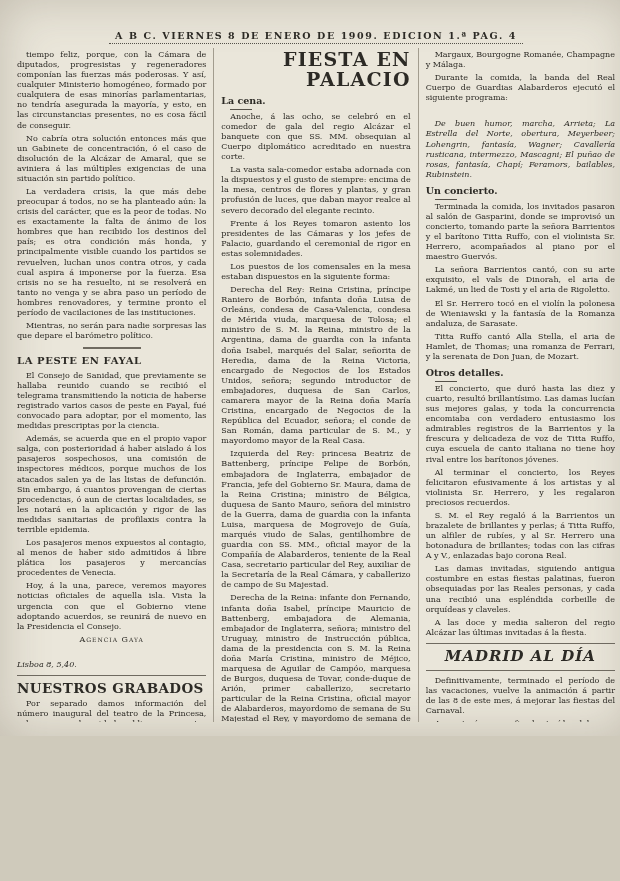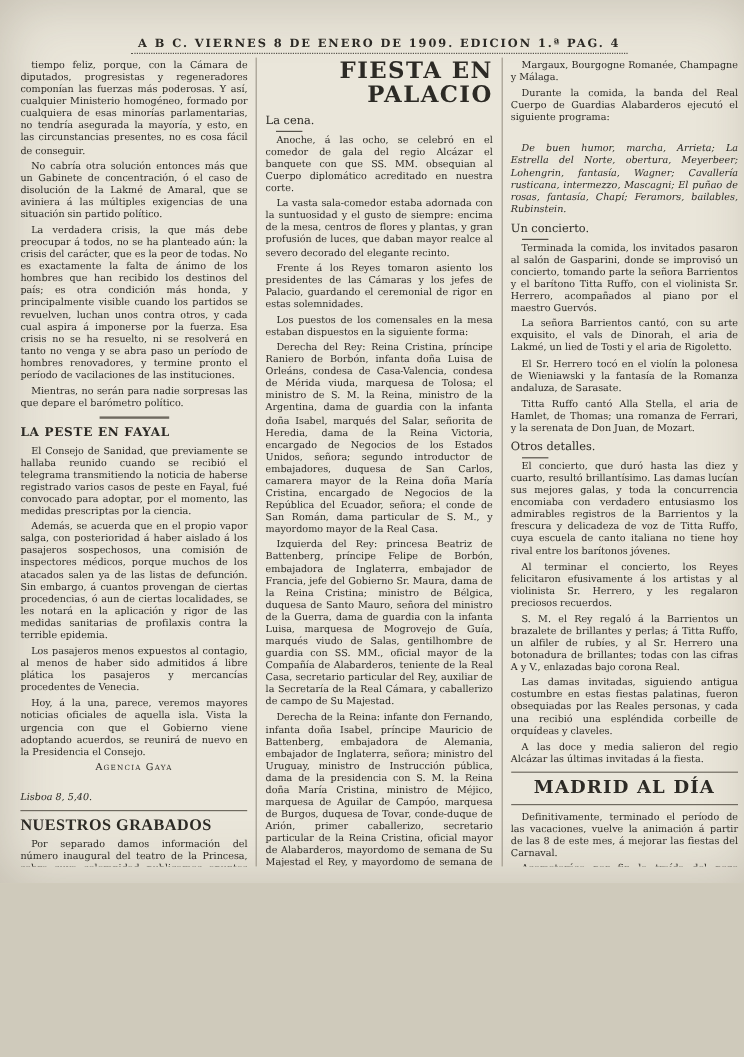--- a/index.html
+++ b/index.html
@@ -24,33 +24,33 @@
     text-align:justify;font-size:8px;line-height:1.26;
   }
   .vrule{width:1px;background:#a29c8e;margin:0;}
   p{margin:0 0 3px;text-indent:9px;}
   .para{margin:0 0 3px;text-indent:9px;}
   .headline{
     font-size:19px;font-weight:bold;text-align:right;letter-spacing:1.2px;
     margin:0 0 5px;line-height:1.05;
   }
   .subhead{
-    font-size:9.5px;font-weight:normal;margin:5px 0 1px;text-indent:0;text-align:left;
+    font-size:9.5px;font-weight:bold;margin:5px 0 1px;text-indent:0;text-align:left;
   }
   .subhead::after{
     content:"";display:block;width:22px;border-top:1px solid #56524a;margin:2px 0 2px 9px;
   }
   .small-heading{
     font-size:10px;font-weight:bold;letter-spacing:.6px;margin:3px 0 3px;text-align:left;
   }
   .medium-heading{
-    font-size:13.5px;font-weight:bold;letter-spacing:.4px;margin:4px 0 4px;text-align:left;line-height:1.05;font-family:Liberation Serif, serif;
+    font-size:13.5px;font-weight:bold;letter-spacing:.4px;margin:4px 0 4px;text-align:left;line-height:1.05;
   }
   .madrid-heading{
-    font-size:15px;font-weight:bold;text-align:center;letter-spacing:1px;margin:3px 0 3px;line-height:1.05;
+    font-size:15px;font-weight:bold;text-align:center;letter-spacing:1px;margin:3px 0 3px;line-height:1.05;font-style:italic;
   }
   .rule{border:0;border-top:1px solid #6f6a60;margin:5px 0;}
   .rule.short{width:58px;border-top-width:2px;margin:6px auto;}
   .agency{text-align:center;text-indent:0;font-variant:small-caps;letter-spacing:1px;margin:2px 0 15px;}
   .dateline{font-style:italic;text-indent:0;margin:0 0 4px;}
   .program-italic{font-style:italic;text-indent:9px;margin:16px 0 3px;}
   .wm{
     position:absolute;z-index:5;pointer-events:none;
     font-family:"DejaVu Sans", sans-serif;font-weight:bold;font-size:46px;letter-spacing:2px;
     color:rgba(150,144,132,.22);
@@ -69,21 +69,21 @@
 
   <header class="masthead">
     <span class="masthead-text">A B C. VIERNES 8 DE ENERO DE 1909. EDICION 1.ª PAG. 4</span>
   </header>
 
   <div class="columns">
 
     <section class="col">
       <div>
           <p class="para">tiempo feliz, porque, con la Cámara de diputados, progresistas y regeneradores componían las fuerzas más poderosas. Y así, cualquier Ministerio homogéneo, formado por cualquiera de esas minorías parlamentarias, no tendría asegurada la mayoría, y esto, en las circunstancias presentes, no es cosa fácil de conseguir.</p>
-          <p class="para">No cabría otra solución entonces más que un Gabinete de concentración, ó el caso de disolución de la Lakmé de Amaral, que se aviniera á las múltiples exigencias de una situación sin partido político.</p>
+          <p class="para">No cabría otra solución entonces más que un Gabinete de concentración, ó el caso de disolución de la Alcázar de Amaral, que se aviniera á las múltiples exigencias de una situación sin partido político.</p>
           <p class="para">La verdadera crisis, la que más debe preocupar á todos, no se ha planteado aún: la crisis del carácter, que es la peor de todas. No es exactamente la falta de ánimo de los hombres que han recibido los destinos del país; es otra condición más honda, y principalmente visible cuando los partidos se revuelven, luchan unos contra otros, y cada cual aspira á imponerse por la fuerza. Esa crisis no se ha resuelto, ni se resolverá en tanto no venga y se abra paso un período de hombres renovadores, y termine pronto el período de vacilaciones de las instituciones.</p>
           <p class="para">Mientras, no serán para nadie sorpresas las que depare el barómetro político.</p>
         </div>
       <hr class="rule short">
       <h3 class="small-heading">LA PESTE EN FAYAL</h3>
       <div>
           <p class="para">El Consejo de Sanidad, que previamente se hallaba reunido cuando se recibió el telegrama transmitiendo la noticia de haberse registrado varios casos de peste en Fayal, fué convocado para adoptar, por el momento, las medidas prescriptas por la ciencia.</p>
           <p class="para">Además, se acuerda que en el propio vapor salga, con posterioridad á haber aislado á los pasajeros sospechosos, una comisión de inspectores médicos, porque muchos de los atacados salen ya de las listas de defunción. Sin embargo, á cuantos provengan de ciertas procedencias, ó aun de ciertas localidades, se les notará en la aplicación y rigor de las medidas sanitarias de profilaxis contra la terrible epidemia.</p>
           <p class="para">Los pasajeros menos expuestos al contagio, al menos de haber sido admitidos á libre plática los pasajeros y mercancías procedentes de Venecia.</p>
           <p class="para">Hoy, á la una, parece, veremos mayores noticias oficiales de aquella isla. Vista la urgencia con que el Gobierno viene adoptando acuerdos, se reunirá de nuevo en la Presidencia el Consejo.</p>
@@ -99,21 +99,21 @@
         </div>
     </section>
 
     <div class="vrule"></div>
 
     <section class="col">
       <h1 class="headline">FIESTA EN PALACIO</h1>
       <h4 class="subhead">La cena.</h4>
       <div>
           <p class="para">Anoche, á las ocho, se celebró en el comedor de gala del regio Alcázar el banquete con que SS. MM. obsequian al Cuerpo diplomático acreditado en nuestra corte.</p>
-          <p class="para">La vasta sala-comedor estaba adornada con la suntuosidad y el gusto de siempre: encima de la mesa, centros de flores y plantas, y gran profusión de luces, que daban mayor realce al severo decorado del elegante recinto.</p>
+          <p class="para">La vasta sala-comedor estaba adornada con la dispuestos y el gusto de siempre: encima de la mesa, centros de flores y plantas, y gran profusión de luces, que daban mayor realce al severo decorado del elegante recinto.</p>
           <p class="para">Frente á los Reyes tomaron asiento los presidentes de las Cámaras y los jefes de Palacio, guardando el ceremonial de rigor en estas solemnidades.</p>
           <p class="para">Los puestos de los comensales en la mesa estaban dispuestos en la siguiente forma:</p>
           <p class="para">Derecha del Rey: Reina Cristina, príncipe Raniero de Borbón, infanta doña Luisa de Orleáns, condesa de Casa-Valencia, condesa de Mérida viuda, marquesa de Tolosa; el ministro de S. M. la Reina, ministro de la Argentina, dama de guardia con la infanta doña Isabel, marqués del Salar, señorita de Heredia, dama de la Reina Victoria, encargado de Negocios de los Estados Unidos, señora; segundo introductor de embajadores, duquesa de San Carlos, camarera mayor de la Reina doña María Cristina, encargado de Negocios de la República del Ecuador, señora; el conde de San Román, dama particular de S. M., y mayordomo mayor de la Real Casa.</p>
           <p class="para">Izquierda del Rey: princesa Beatriz de Battenberg, príncipe Felipe de Borbón, embajadora de Inglaterra, embajador de Francia, jefe del Gobierno Sr. Maura, dama de la Reina Cristina; ministro de Bélgica, duquesa de Santo Mauro, señora del ministro de la Guerra, dama de guardia con la infanta Luisa, marquesa de Mogrovejo de Guía, marqués viudo de Salas, gentilhombre de guardia con SS. MM., oficial mayor de la Compañía de Alabarderos, teniente de la Real Casa, secretario particular del Rey, auxiliar de la Secretaría de la Real Cámara, y caballerizo de campo de Su Majestad.</p>
           <p class="para">Derecha de la Reina: infante don Fernando, infanta doña Isabel, príncipe Mauricio de Battenberg, embajadora de Alemania, embajador de Inglaterra, señora; ministro del Uruguay, ministro de Instrucción pública, dama de la presidencia con S. M. la Reina doña María Cristina, ministro de Méjico, marquesa de Aguilar de Campóo, marquesa de Burgos, duquesa de Tovar, conde-duque de Arión, primer caballerizo, secretario particular de la Reina Cristina, oficial mayor de Alabarderos, mayordomo de semana de Su Majestad el Rey, y mayordomo de semana de la Reina doña Cristina.</p>
           <p class="para">Izquierda de la Reina: infante don Carlos, infanta doña María Teresa, embajador de Austria-Hungría, camarera mayor; encargado de Negocios de Italia, señora del ministro de Portugal, marqués de Viana, primer introductor de embajadores, dama de guardia con la infanta Teresa; teniente de guardia con Su Majestad la Reina, lord William Cecil, marqués de Santillana, ayudante de S. M. el Rey, médico de cámara, y jefe de la casa de SS. AA. don Fernando y doña Teresa.</p>
         </div>
 
     </section>
 

